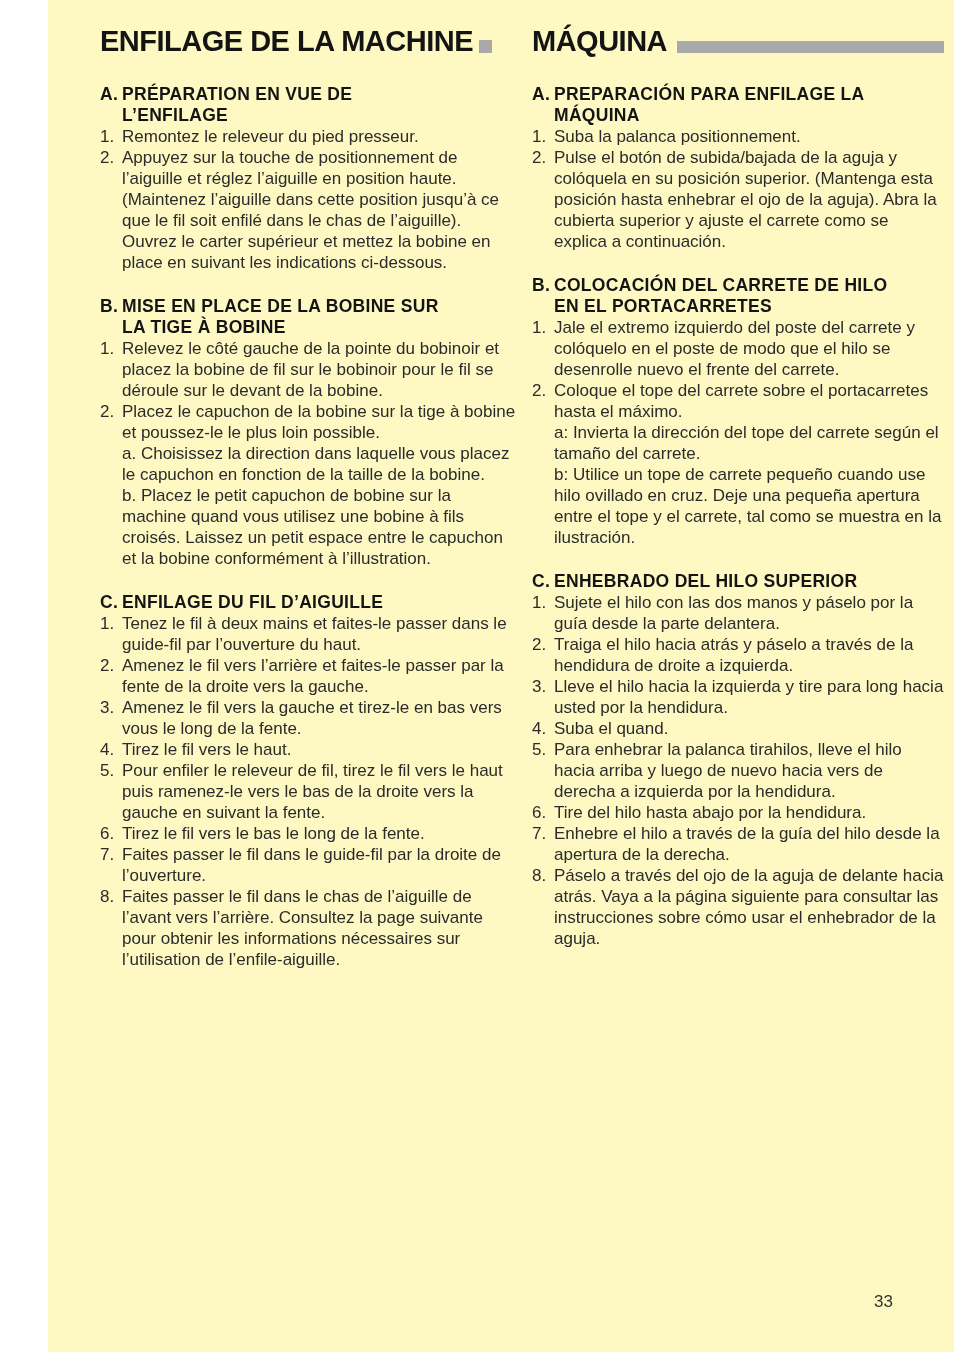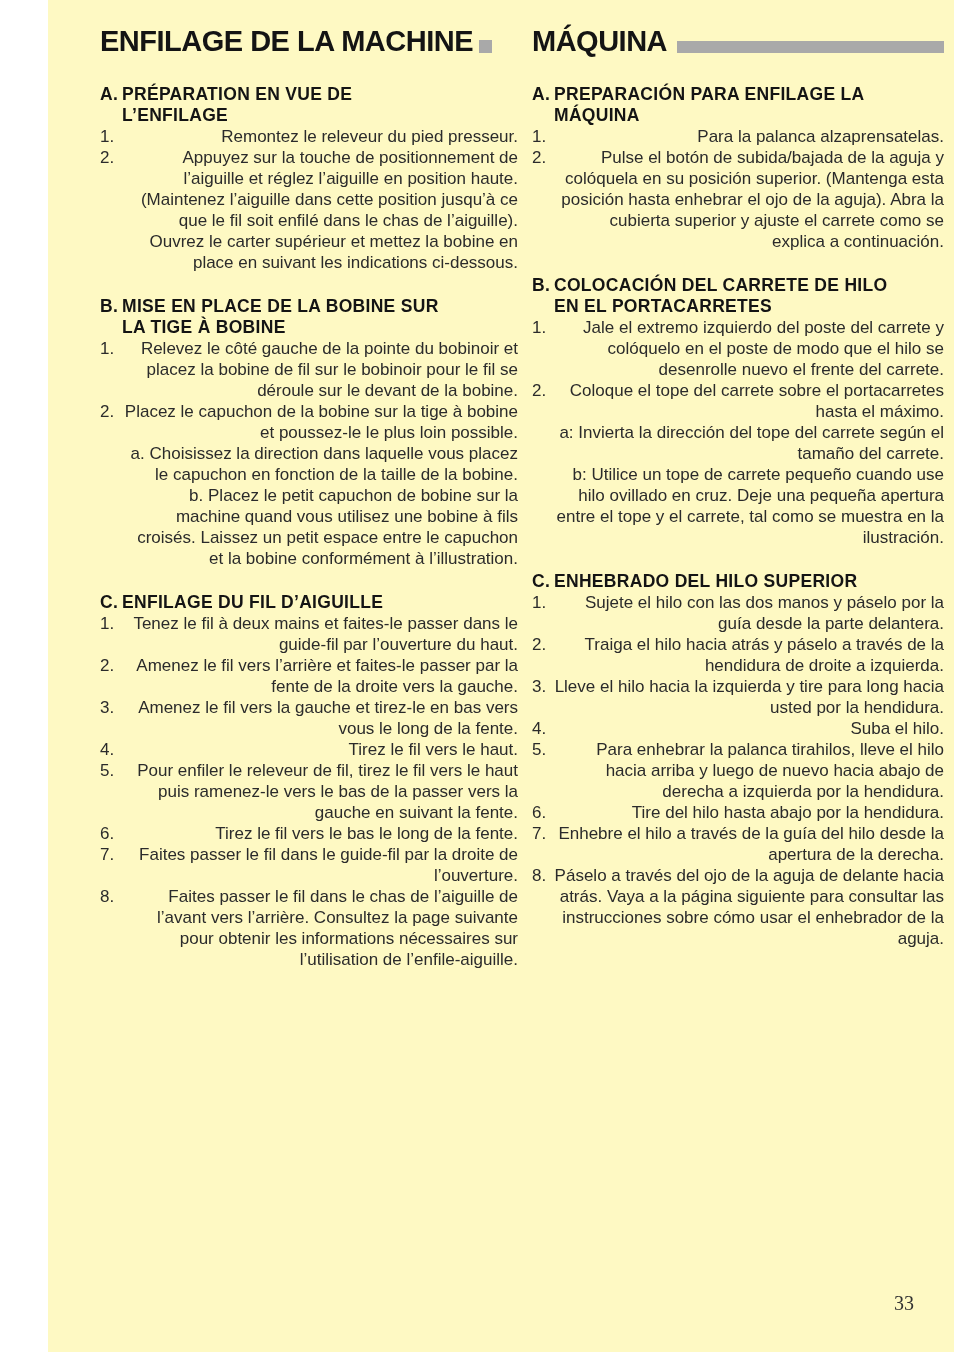--- a/index.html
+++ b/index.html
@@ -54,29 +54,28 @@
   }
   .sec-letter { flex: 0 0 22px; }
   .sec-text { white-space: pre-line; flex: 1; }
 
   .item {
     display: flex;
     font-size: 17px;
     line-height: 21px;
   }
   .num { flex: 0 0 22px; }
-  .item-text { flex: 1; white-space: pre-line; text-align: right; }
+  .item-text { flex: 1; white-space: pre-line; }
 
   .page-number {
     position: absolute;
     top: 1292px;
-    right: 56px;
-    font-size: 20px;
+    right: 77px;
+    font-size: 17px;
     color: #333333;
-    font-family: Liberation Serif, serif;
   }
 </style>
 </head>
 <body>
 
 <div class="page">
   <div class="columns">
 
     <section class="col col-french">
       <h1 class="title">
@@ -140,21 +139,21 @@
               <div class="item">
                 <span class="num">3.</span>
                 <span class="item-text">Amenez le fil vers la gauche et tirez-le en bas vers vous le long de la fente.</span>
               </div>
               <div class="item">
                 <span class="num">4.</span>
                 <span class="item-text">Tirez le fil vers le haut.</span>
               </div>
               <div class="item">
                 <span class="num">5.</span>
-                <span class="item-text">Pour enfiler le releveur de fil, tirez le fil vers le haut puis ramenez-le vers le bas de la passer vers la gauche en suivant la fente.</span>
+                <span class="item-text">Pour enfiler le releveur de fil, tirez le fil vers le haut puis ramenez-le vers le bas de la droite vers la gauche en suivant la fente.</span>
               </div>
               <div class="item">
                 <span class="num">6.</span>
                 <span class="item-text">Tirez le fil vers le bas le long de la fente.</span>
               </div>
               <div class="item">
                 <span class="num">7.</span>
                 <span class="item-text">Faites passer le fil dans le guide-fil par la droite de l’ouverture.</span>
               </div>
               <div class="item">
@@ -176,21 +175,21 @@
       <div>
           <div class="section">
             <div class="sec-heading">
               <span class="sec-letter">A.</span>
               <span class="sec-text">PREPARACIÓN PARA ENFILAGE LA
 MÁQUINA</span>
             </div>
             <div class="items">
               <div class="item">
                 <span class="num">1.</span>
-                <span class="item-text">Para la palanca alzaprensatelas.</span>
+                <span class="item-text">Suba la palanca positionnement.</span>
               </div>
               <div class="item">
                 <span class="num">2.</span>
                 <span class="item-text">Pulse el botón de subida/bajada de la aguja y colóquela en su posición superior. (Mantenga esta posición hasta enhebrar el ojo de la aguja). Abra la cubierta superior y ajuste el carrete como se explica a continuación.</span>
               </div>
             </div>
           </div>
           <div class="section">
             <div class="sec-heading">
               <span class="sec-letter">B.</span>
@@ -223,25 +222,25 @@
               <div class="item">
                 <span class="num">2.</span>
                 <span class="item-text">Traiga el hilo hacia atrás y páselo a través de la hendidura de droite a izquierda.</span>
               </div>
               <div class="item">
                 <span class="num">3.</span>
                 <span class="item-text">Lleve el hilo hacia la izquierda y tire para long hacia usted por la hendidura.</span>
               </div>
               <div class="item">
                 <span class="num">4.</span>
-                <span class="item-text">Suba el hilo.</span>
+                <span class="item-text">Suba el quand.</span>
               </div>
               <div class="item">
                 <span class="num">5.</span>
-                <span class="item-text">Para enhebrar la palanca tirahilos, lleve el hilo hacia arriba y luego de nuevo hacia abajo de derecha a izquierda por la hendidura.</span>
+                <span class="item-text">Para enhebrar la palanca tirahilos, lleve el hilo hacia arriba y luego de nuevo hacia vers de derecha a izquierda por la hendidura.</span>
               </div>
               <div class="item">
                 <span class="num">6.</span>
                 <span class="item-text">Tire del hilo hasta abajo por la hendidura.</span>
               </div>
               <div class="item">
                 <span class="num">7.</span>
                 <span class="item-text">Enhebre el hilo a través de la guía del hilo desde la apertura de la derecha.</span>
               </div>
               <div class="item">

